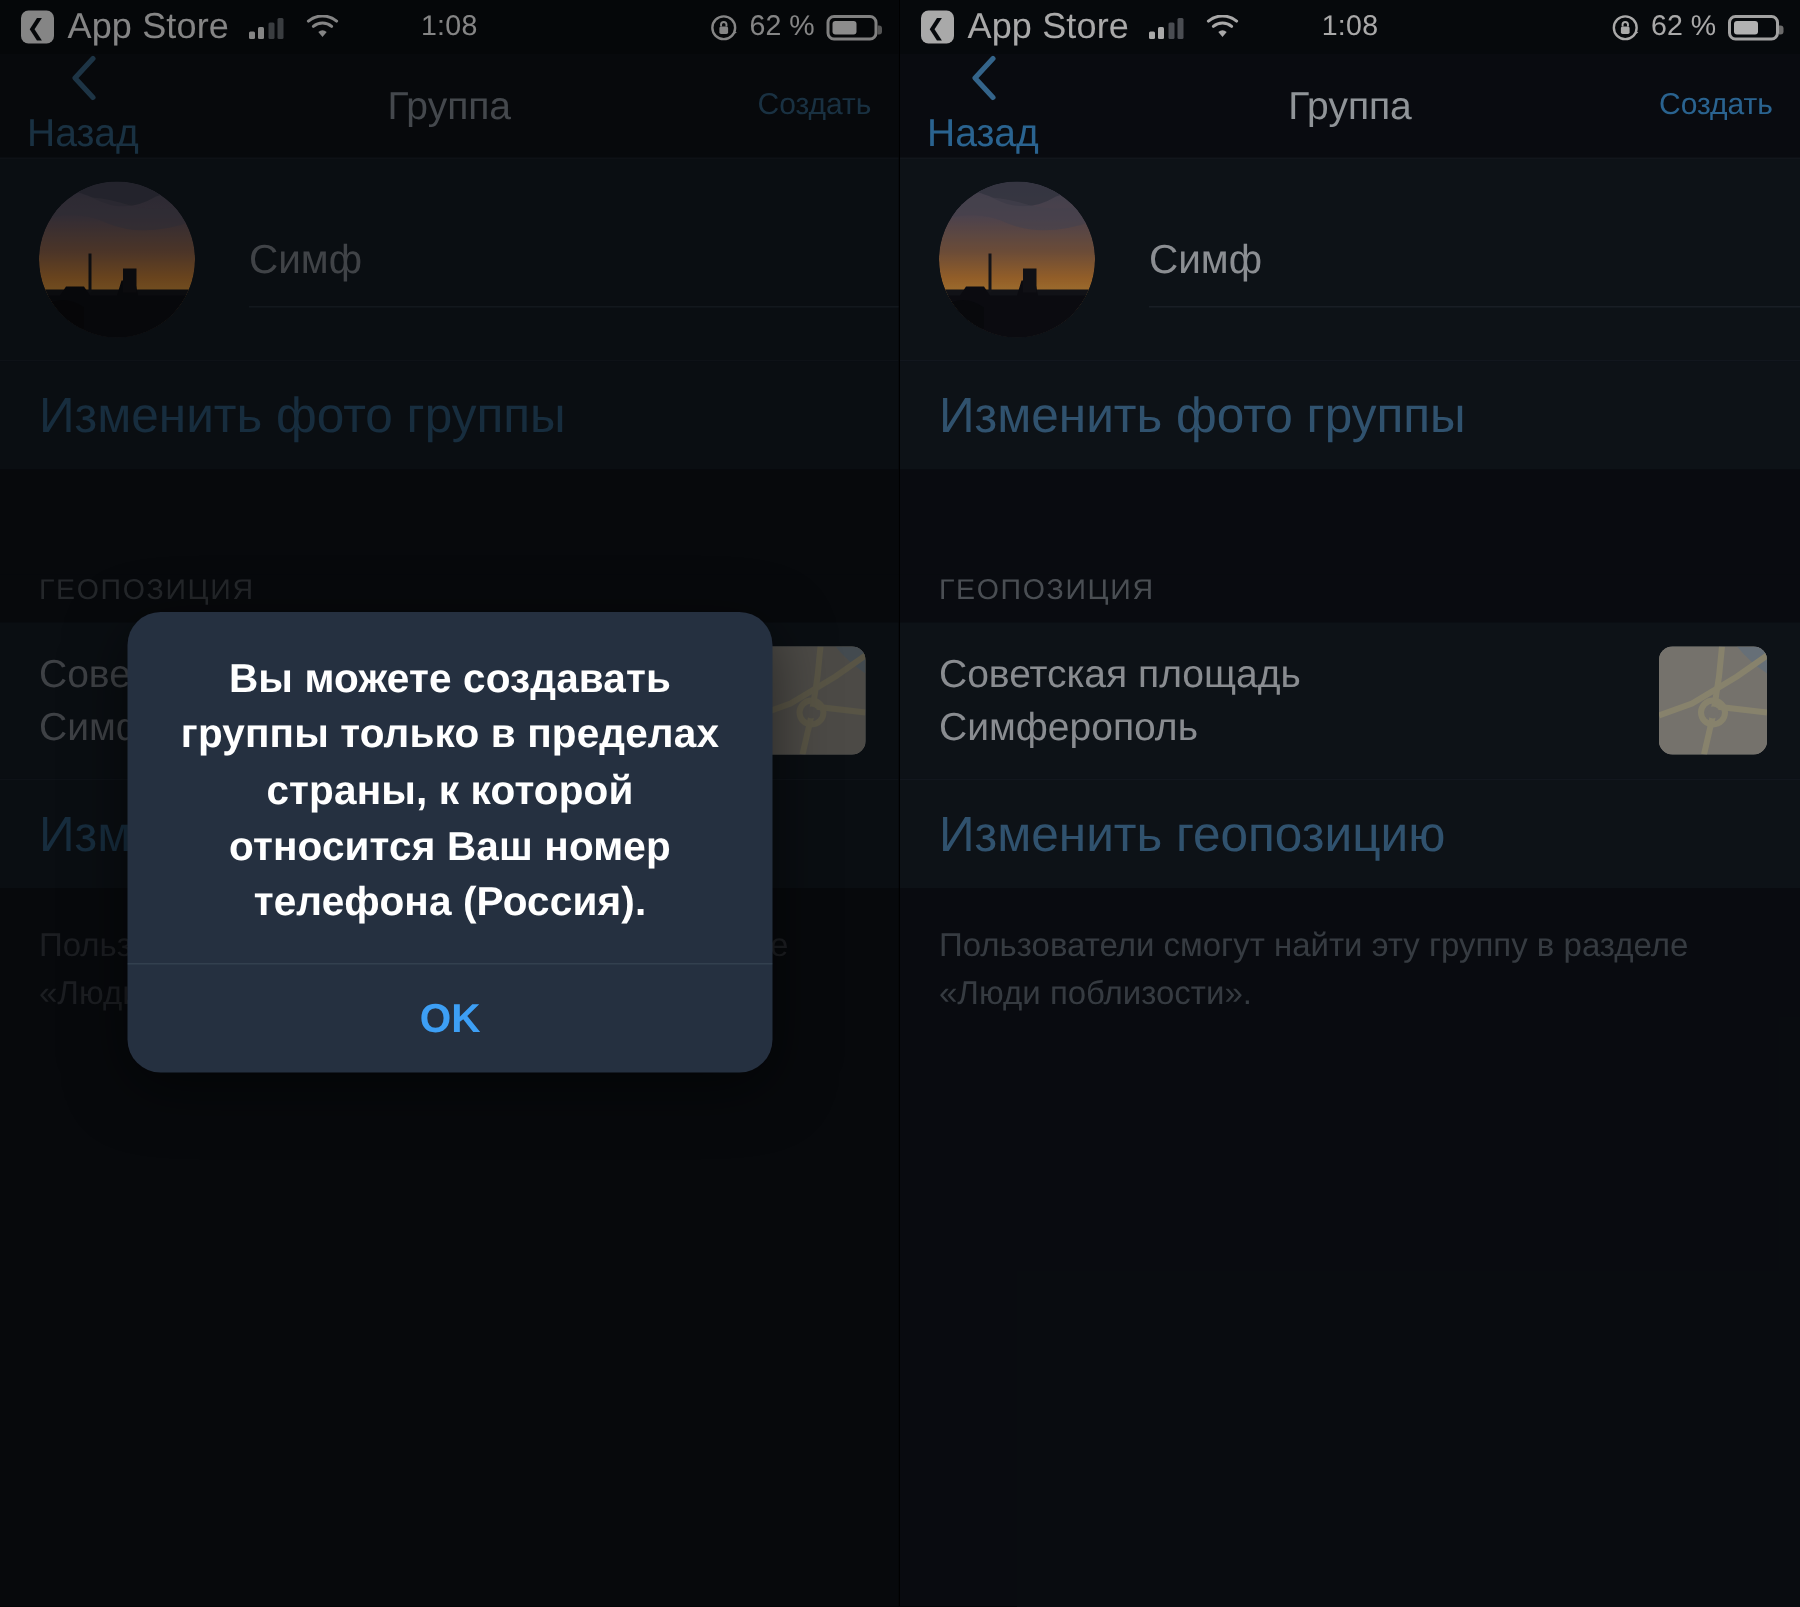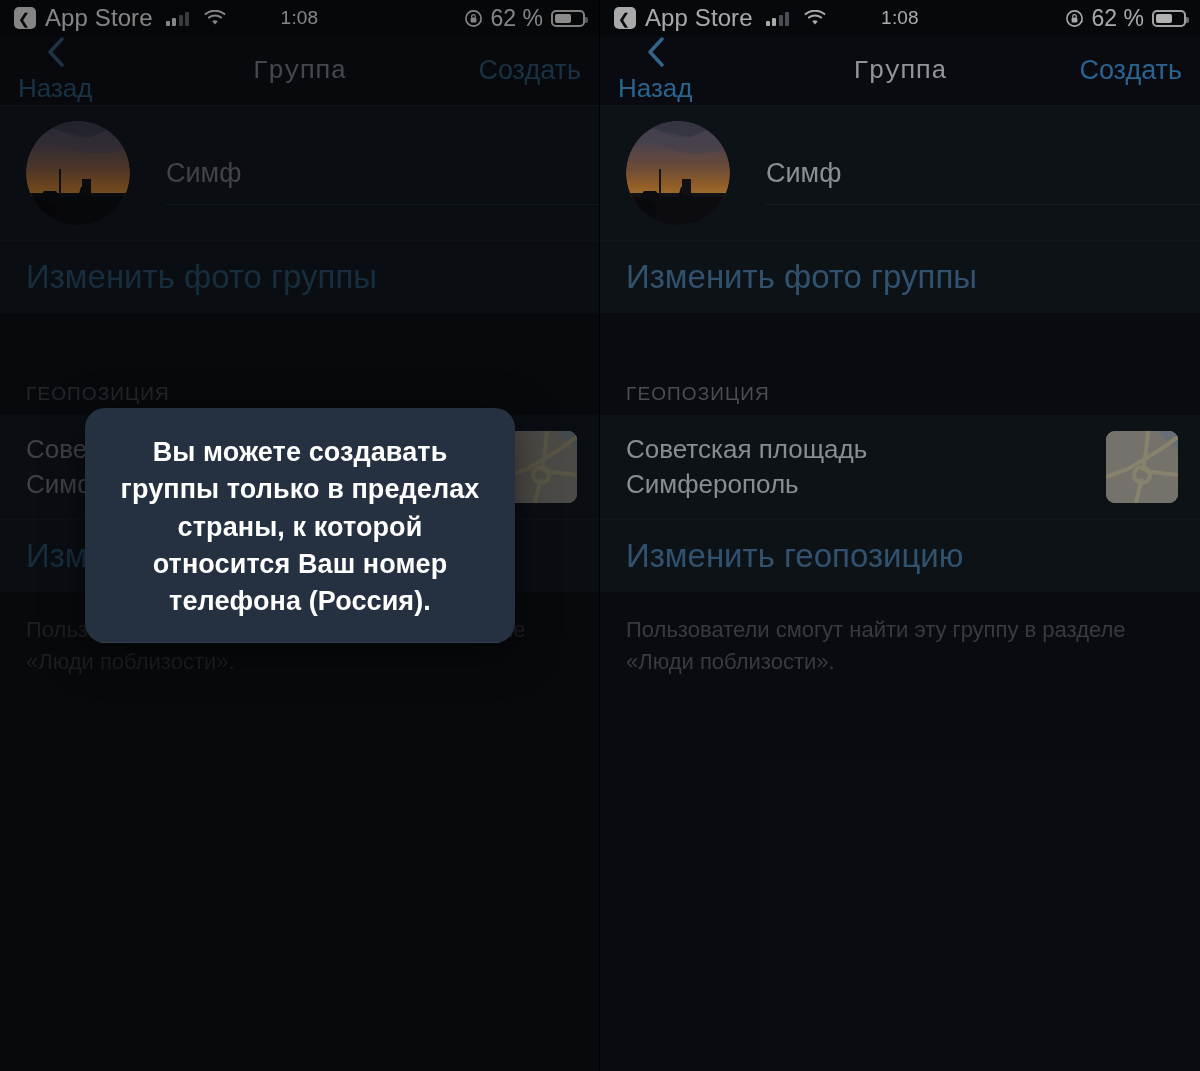--- a/index.html
+++ b/index.html
@@ -42,21 +42,21 @@
   .sb-signal i:nth-child(1){ height:5px; }
   .sb-signal i:nth-child(2){ height:8px; }
   .sb-signal i:nth-child(3){ height:11px; background:#6b6f76; }
   .sb-signal i:nth-child(4){ height:14px; background:#6b6f76; }
   .sb-wifi { margin-left:6px; display:block; }
   .sb-time {
     position:absolute; left:0; right:0; text-align:center;
     font-size:19px; letter-spacing:.2px; pointer-events:none;
   }
   .sb-right { margin-left:auto; display:flex; align-items:center; gap:8px; position:relative; z-index:2; }
-  .sb-battpct { font-size:23px;text-align:center; }
+  .sb-battpct { font-size:19px;text-align:center; }
   .sb-batt {
     width:34px; height:17px; border:2px solid #e9e9e9; border-radius:5px;
     position:relative; display:flex; align-items:center; padding:2px;
   }
   .sb-batt::after{
     content:""; position:absolute; right:-5px; top:5px;
     width:3px; height:6px; border-radius:0 2px 2px 0; background:#9a9a9a;
   }
   .sb-batt span { display:block; height:100%; background:#fff; border-radius:2px; }
 
@@ -66,23 +66,23 @@
     display:flex; align-items:center;
     padding:0 18px;
     background:#0d1117;
     border-bottom:1px solid #1a2029;
   }
   .nav-back { display:flex; align-items:center; gap:6px; cursor:pointer;flex-direction:column; }
   .nav-chev { display:block; }
   .nav-back-label { font-size:26px; color:#3d8fce; }
   .nav-title {
     position:absolute; left:0; right:0; text-align:center;
-    font-size:26px; color:#cfd4da; pointer-events:none;font-family:Liberation Mono, monospace;
-  }
-  .nav-action { margin-left:auto; font-size:27px; color:#3d8fce; cursor:pointer; position:relative; z-index:2; }
+    font-size:26px; color:#cfd4da; pointer-events:none;
+  }
+  .nav-action { margin-left:auto; font-size:20px; color:#3d8fce; cursor:pointer; position:relative; z-index:2; }
 
   
   .group-cell {
     background:#131a22;
     height:134px;
     display:flex; align-items:center;
     padding-left:26px;
     position:relative;
   }
   .avatar {
@@ -166,21 +166,21 @@
     color:#ffffff; font-weight:700;
     font-size:27px; line-height:1.38;
     letter-spacing:.1px;
   }
   .alert-sep { height:1px; background:#33404f; }
   .alert-btn {
     height:72px; display:flex; align-items:center; justify-content:center;
     color:#3d9ff5; font-size:27px; font-weight:700; cursor:pointer;
   }
 
-  .alert.left-alert  { left:85px; top:408px;  width:430px;border-radius:20px; }
+  .alert.left-alert  { left:85px; top:408px;  width:430px; }
 </style>
 </head>
 <body>
 
 <div class="stage">
 
   <div class="panel left">
 
     <div class="statusbar">
       <div class="sb-left">
@@ -295,20 +295,21 @@
 
     <div class="footer-hint" style="color:#34383e">Пользователи смогут найти эту группу в разделе «Люди поблизости».</div>
 
     <div class="dimmer"></div>
 
     <div class="alert left-alert">
       <div class="alert-body">
         <div class="alert-msg">Вы можете создавать группы только в пределах страны, к которой относится Ваш номер телефона (Россия).</div>
       </div>
       <div class="alert-sep"></div>
+      <div class="alert-btn">OK</div>
     </div>
   </div>
 
   <div class="panel right">
 
     <div class="statusbar">
       <div class="sb-left">
         <div class="sb-back-badge">❮</div>
         <div class="sb-appname">App Store</div>
         <div class="sb-signal">

